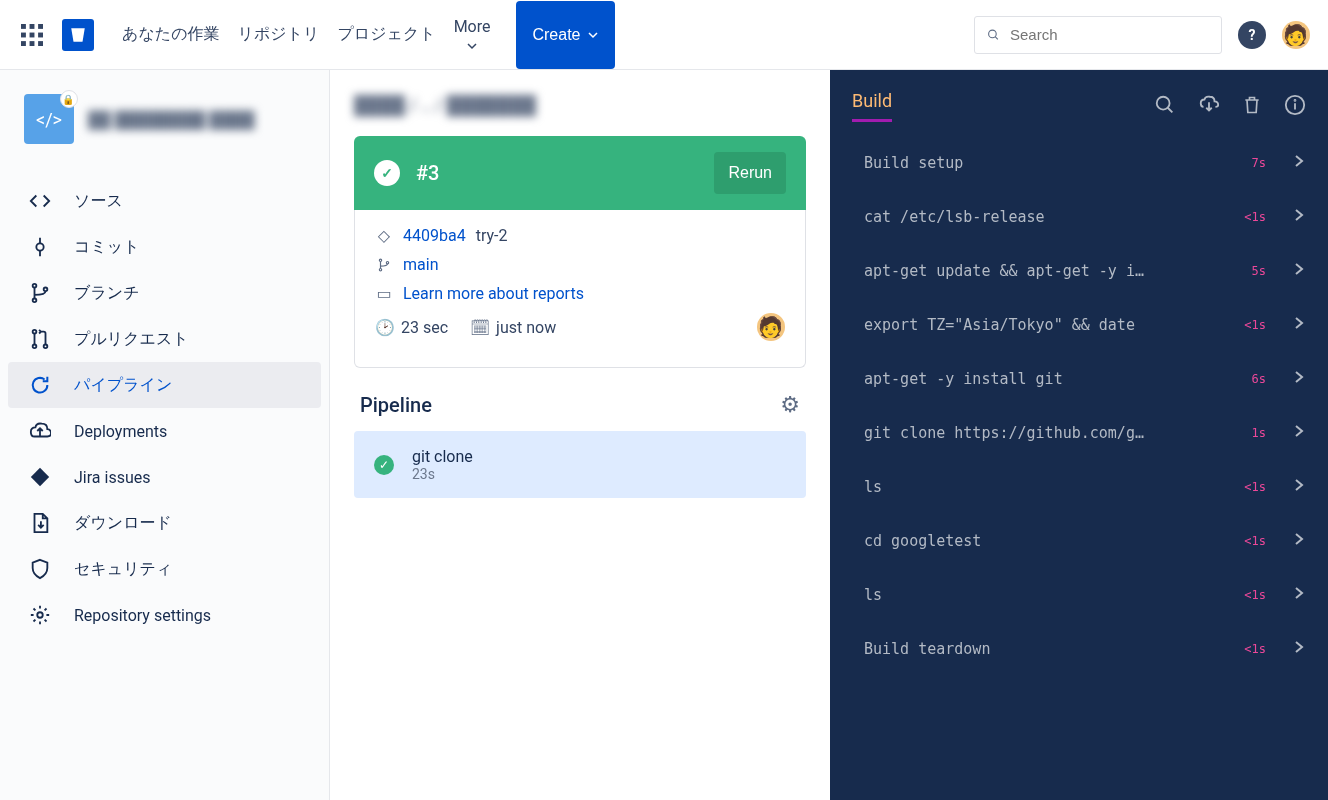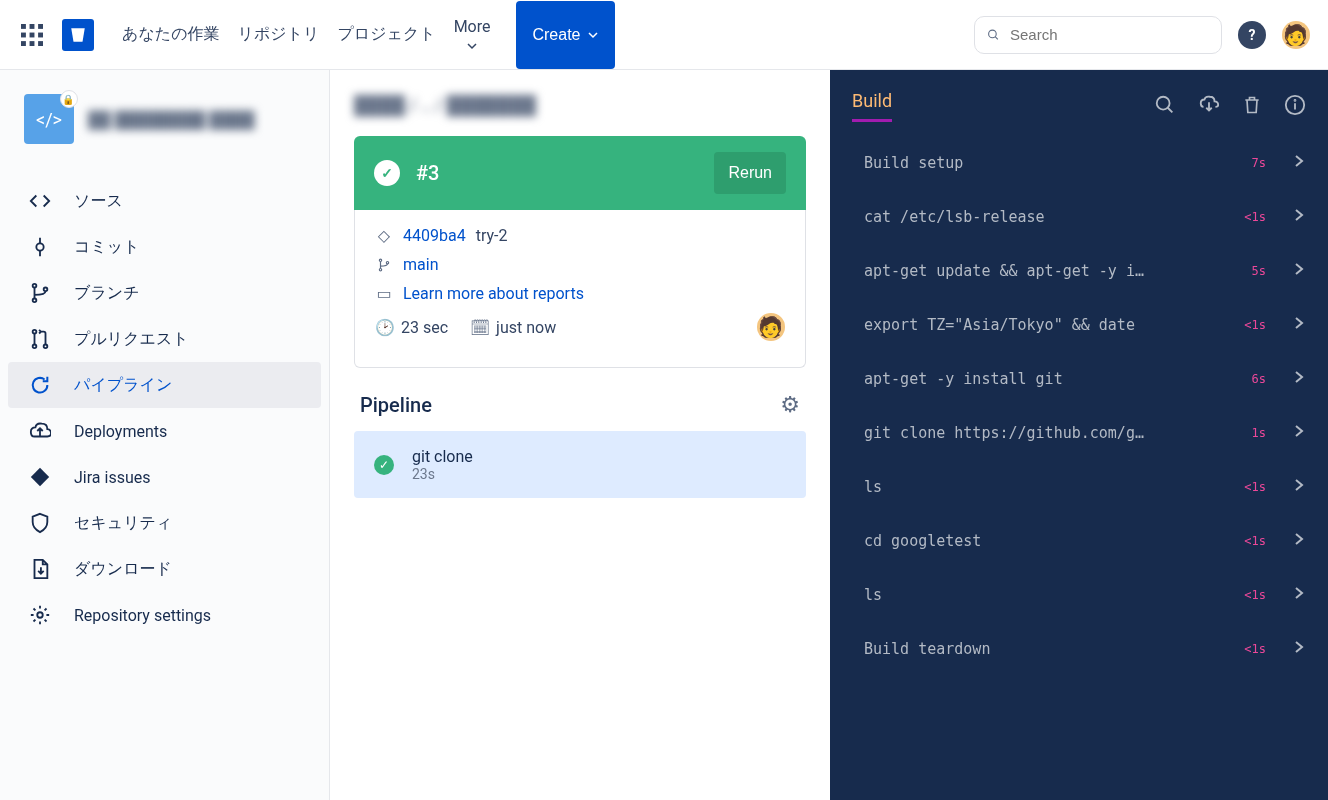--- a/index.html
+++ b/index.html
@@ -6,21 +6,21 @@
 body { font-family: -apple-system, BlinkMacSystemFont, "Segoe UI", Roboto, sans-serif; font-size: 14px; color: #172b4d; background: #fff; width: 1328px; height: 800px; overflow: hidden; }
 .topbar { height: 70px; display: flex; align-items: center; padding: 0 18px; border-bottom: 1px solid #e5e7eb; gap: 8px; }
 .app-switcher { width: 28px; height: 28px; display: grid; place-items: center; cursor: pointer; }
 .logo { width: 32px; height: 32px; background: #0052cc; border-radius: 3px; margin: 0 8px; display: grid; place-items: center; cursor: pointer; }
 .logo svg { fill: #fff; }
 .nav-links { display: flex; gap: 18px; align-items: center; margin-left: 12px; }
 .nav-link { color: #344563; cursor: pointer; font-size: 16px; }
 .more-btn { color: #344563; display: flex; align-items: center; gap: 4px; cursor: pointer; font-size: 16px; flex-direction: column; }
 .create-btn { background: #0052cc; color: #fff; padding: 25px 16px; border-radius: 4px; border: none; cursor: pointer; font-size: 16px; font-weight: 500; display: flex; align-items: center; gap: 6px; margin-left: 18px; }
 .topbar-right { margin-left: auto; display: flex; align-items: center; gap: 16px; }
-.search-box { width: 248px; height: 38px; border: 1px solid #dfe1e6; border-radius: 10px; display: flex; align-items: center; padding: 0 12px; gap: 10px; }
+.search-box { width: 248px; height: 38px; border: 1px solid #dfe1e6; border-radius: 3px; display: flex; align-items: center; padding: 0 12px; gap: 10px; }
 .search-box input { border: none; outline: none; font-size: 15px; color: #7a869a; flex: 1; }
 .help-icon { width: 28px; height: 28px; background: #344563; border-radius: 50%; color: #fff; display: grid; place-items: center; font-weight: bold; cursor: pointer; }
 .avatar { width: 28px; height: 28px; border-radius: 50%; background: #f4c57f; display: grid; place-items: center; cursor: pointer; font-size: 20px; }
 
 .layout { display: flex; height: calc(800px - 70px); }
 .sidebar { width: 330px; background: #fafbfc; padding: 20px 8px; border-right: 1px solid #e5e7eb; }
 .repo-header { display: flex; align-items: center; gap: 14px; padding: 4px 16px 16px; }
 .repo-icon { width: 50px; height: 50px; background: #57a2e8; border-radius: 4px; display: grid; place-items: center; color: #fff; font-size: 18px; position: relative; }
 .repo-icon-lock { position: absolute; top: -4px; right: -4px; width: 18px; height: 18px; border-radius: 50%; background: #fff; border: 1px solid #dfe1e6; display: grid; place-items: center; font-size: 10px; }
 .repo-name { color: #6b778c; filter: blur(4px); font-size: 16px; font-weight: 600; }
@@ -185,33 +185,33 @@
           <span class="ni-icon">
             <svg width="22" height="22" viewBox="0 0 24 24" fill="currentColor">
               <path d="M12 2 L22 12 L12 22 L2 12 Z"></path>
             </svg>
           </span>
           <span>Jira issues</span>
         </div>
         <div class="nav-item">
           <span class="ni-icon">
             <svg width="22" height="22" viewBox="0 0 24 24" fill="none" stroke="currentColor" stroke-width="2">
-              <path d="M12 2 L20 5 V11 Q20 18 12 22 Q4 18 4 11 V5 Z"></path>
-            </svg>
-          </span>
-          <span>セキュリティ</span>
-        </div>
-        <div class="nav-item">
-          <span class="ni-icon">
-            <svg width="22" height="22" viewBox="0 0 24 24" fill="none" stroke="currentColor" stroke-width="2">
               <path d="M6 2 H15 L20 7 V22 H6 Z M15 2 V7 H20"></path>
               <path d="M13 10 V17 M10 14 L13 17 L16 14"></path>
             </svg>
           </span>
           <span>ダウンロード</span>
+        </div>
+        <div class="nav-item">
+          <span class="ni-icon">
+            <svg width="22" height="22" viewBox="0 0 24 24" fill="none" stroke="currentColor" stroke-width="2">
+              <path d="M12 2 L20 5 V11 Q20 18 12 22 Q4 18 4 11 V5 Z"></path>
+            </svg>
+          </span>
+          <span>セキュリティ</span>
         </div>
         <div class="nav-item">
           <span class="ni-icon">
             <svg width="22" height="22" viewBox="0 0 24 24" fill="none" stroke="currentColor" stroke-width="2">
               <circle cx="12" cy="12" r="3"></circle>
               <path d="M12 2 V5 M12 19 V22 M4.9 4.9 L7 7 M17 17 L19.1 19.1 M2 12 H5 M19 12 H22 M4.9 19.1 L7 17 M17 7 L19.1 4.9"></path>
             </svg>
           </span>
           <span>Repository settings</span>
         </div>

